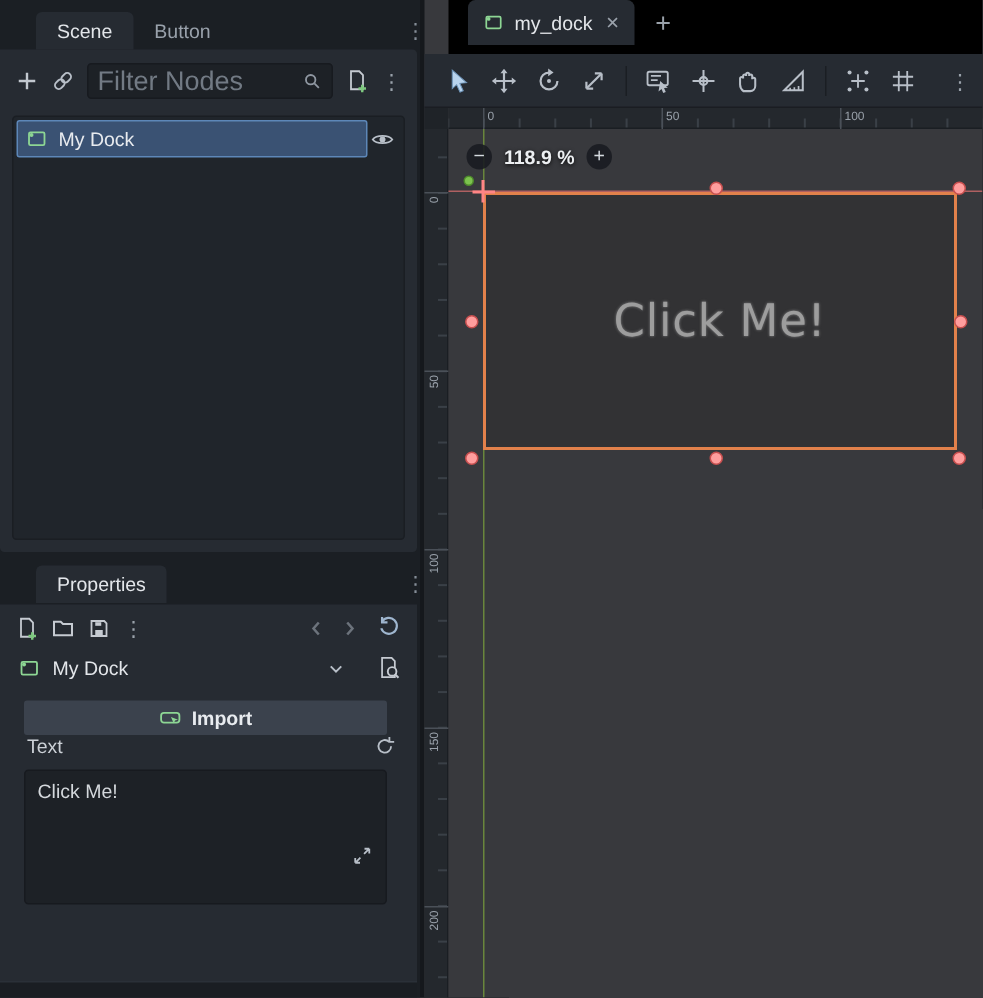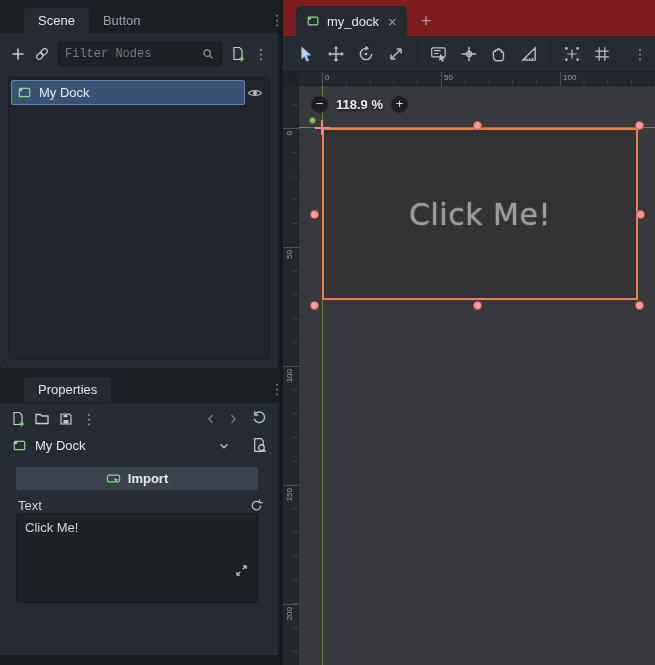--- a/index.html
+++ b/index.html
@@ -11,41 +11,41 @@
   
   #left{position:absolute;left:0;top:0;width:280px;height:665px;background:#1b1f24}
   .dock-tabbar{position:absolute;left:16px;width:278px;display:flex;align-items:flex-start;padding-left:8px}
   .dtab{height:25px;padding:0 14px;display:flex;align-items:center;font-size:13px;color:#99a1ab;border-radius:4px 4px 0 0;cursor:default}
   .dtab.active{background:#262b32;color:#e3e6ea}
   .tab-dots{position:absolute;right:10px;top:5px;color:#858d97;font-size:14px;line-height:1}
 
   #scene-body{position:absolute;left:0;top:33px;width:278px;height:335px;background:#262b32;border-radius:0 3px 3px 3px}
   .tb-row{display:flex;align-items:center;gap:8px;padding:9px 10px 5px 10px}
   .search-box{flex:1;height:24px;background:#1d2126;border:1px solid #171a1f;border-radius:3px;display:flex;align-items:center;padding:0 6px;min-width:0}
-  .search-box input{flex:1;background:transparent;border:none;outline:none;color:#3b82f6;font-size:12px;min-width:0;font-family:Liberation Mono, monospace}
+  .search-box input{flex:1;background:transparent;border:none;outline:none;color:#3b82f6;font-size:18px;min-width:0;font-family:Liberation Sans, sans-serif}
   .search-box input::placeholder{color:#727a84}
   .dots{color:#9aa2ab;font-size:14px;width:14px;text-align:center}
   #scene-tree{position:absolute;left:8px;top:44px;right:8px;bottom:8px;background:#20252b;border:1px solid #1a1e23;border-radius:3px}
   .tree-row{display:flex;align-items:center;height:25px;margin:2px 24px 0 2px;background:#3a5273;border:1px solid #5d87b8;border-radius:2px;padding:0 5px;gap:7px;font-size:13px;color:#e8ebef}
   .eye-btn{position:absolute;right:6px;top:7px}
 
   #insp-tabbar{top:377px}
   #insp-body{position:absolute;left:0;top:403px;width:278px;height:262px;background:#262b32}
   .nav-group{margin-left:auto;display:flex;align-items:center;gap:6px}
   .node-row{display:flex;align-items:center;gap:8px;padding:3px 10px 3px 12px;height:27px}
   .node-row .nname{font-size:13px;color:#e3e6ea}
   .cat-bar{margin:8px 20px 0 16px;height:23px;background:#3b424d;border-radius:2px;display:flex;align-items:center;justify-content:center;gap:7px;font-size:13px;font-weight:bold;color:#e8ebef}
-  .prop-row{display:flex;align-items:flex-end;height:23px;padding:0 14px 0 18px;font-size:13px;color:#ccd1d7}
+  .prop-row{display:flex;align-items:flex-start;height:23px;padding:0 14px 0 18px;font-size:13px;color:#ccd1d7}
   .text-editor{position:relative;margin:0 20px 0 16px;height:90px;background:#1d2126;border:1px solid #171a1f;border-radius:3px;font-size:13px;color:#d4d8dc;padding:6px 8px}
   .exp-btn{position:absolute;right:8px;bottom:24px}
   #left-bottom-strip{position:absolute;left:0;bottom:0;width:278px;height:11px;background:#1a1e23;border-top:1px solid #2a3038}
 
   
   #right{position:absolute;left:283px;top:0;width:372px;height:665px;background:#38393d}
-  #rtabbar{position:absolute;left:0;top:0;right:0;height:36px;background:#7f1d1d;display:flex;align-items:flex-end;padding-left:13px}
+  #rtabbar{position:absolute;left:16px;top:0;right:0;height:36px;background:#000000;display:flex;align-items:flex-start;padding-left:13px}
   .scene-tab{height:30px;background:#262b32;border-radius:5px 5px 0 0;display:flex;align-items:center;gap:7px;padding:0 10px;font-size:13px;color:#e3e6ea}
   .tab-close{color:#9aa2ab;font-size:15px;line-height:1;margin-left:2px}
   .newtab{margin-left:14px;height:30px;display:flex;align-items:center;color:#9aa2ab;font-size:18px}
   #rtoolbar{position:absolute;left:0;top:36px;right:0;height:36px;background:#262b32;border-bottom:1px solid #1a1d22;display:flex;align-items:center;gap:12px;padding:0 8px 0 14px}
   .tsep{width:1px;height:20px;background:#1a1e23;flex:none}
 
   #vp{position:absolute;left:0;top:72px;right:0;bottom:0}
   #corner{position:absolute;left:0;top:0;width:16px;height:14px;background:#1f2328}
   #hruler{position:absolute;left:16px;right:0;top:0;height:14px;background:#24282d;border-bottom:1px solid #1a1e23;
     background-image:linear-gradient(90deg,#3a4047 0 1px,transparent 1px);background-size:23.78px 7px;background-repeat:repeat-x;background-position:23px 7px}

